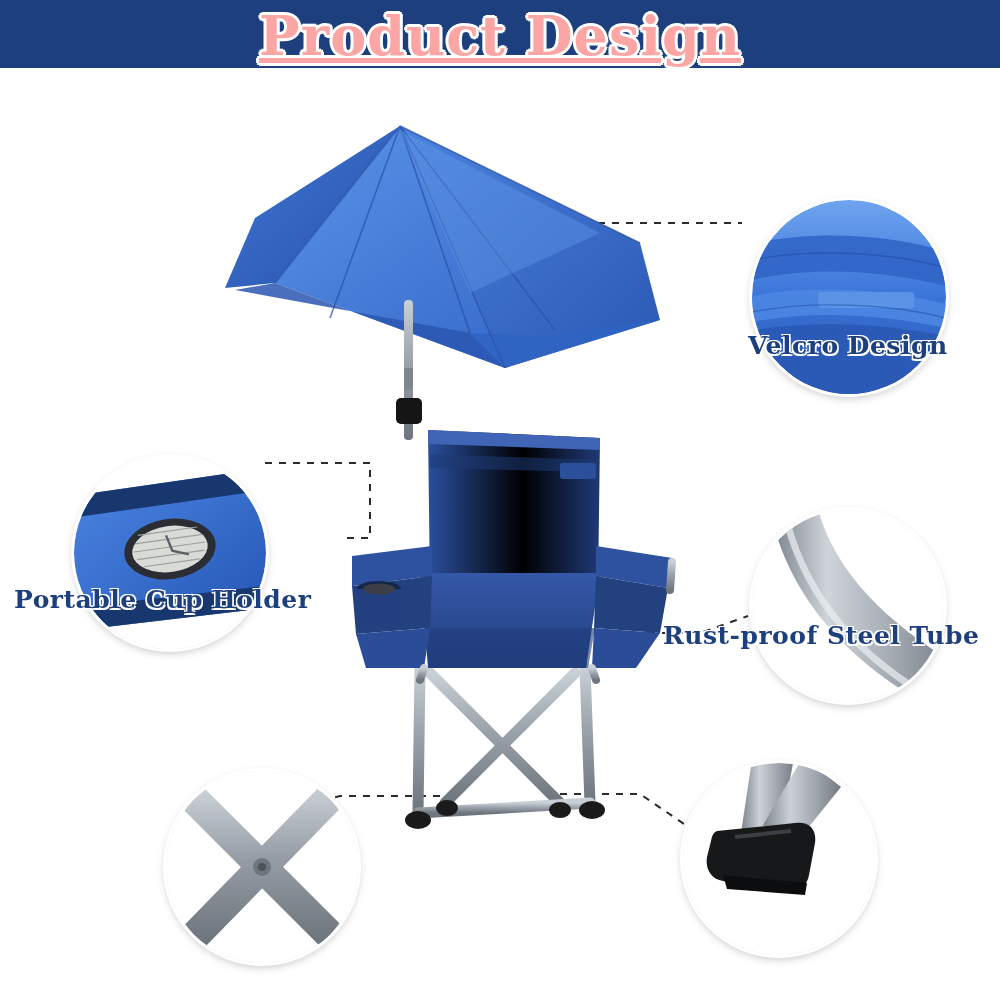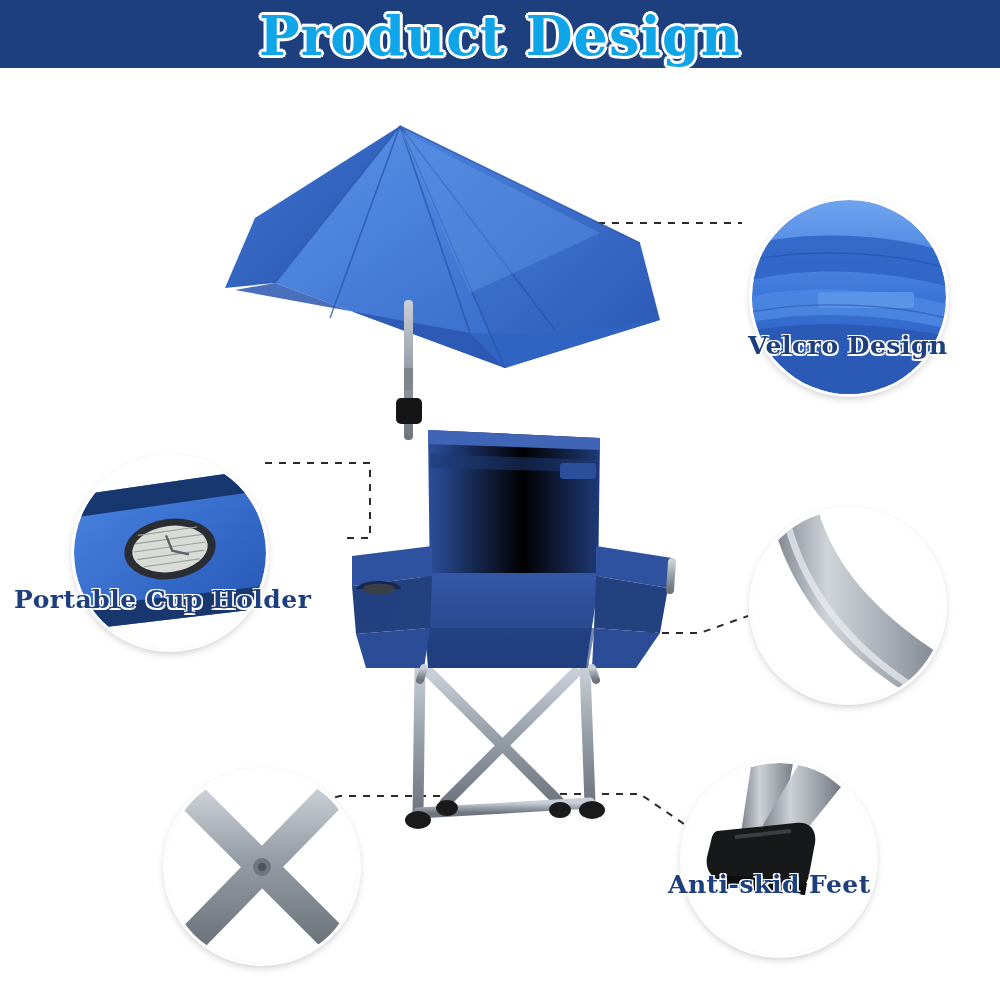--- a/index.html
+++ b/index.html
@@ -10,31 +10,32 @@
     overflow:hidden;
     position:relative;
   }
   
   #header{
     position:absolute;left:0;top:0;width:1000px;height:72px;
     background:#1d3f7d;
     display:flex;align-items:center;justify-content:center;
   }
   #header-title{
-    color:#0ea5e9;
+    color:#fca5a5;
     font-family:"DejaVu Serif", serif;
     font-weight:bold;
     font-size:54px;
     letter-spacing:1px;
     text-shadow:
       -2px -2px 0 #ffffff, 2px -2px 0 #ffffff,
       -2px  2px 0 #ffffff, 2px  2px 0 #ffffff,
       -3px 0 0 #ffffff, 3px 0 0 #ffffff,
       0 -3px 0 #ffffff, 0 3px 0 #ffffff;
     white-space:nowrap;
+    text-decoration:underline;
   }
   
   #stage{position:absolute;left:0;top:68px;width:1000px;height:928px;background:#ffffff;}
   svg.layer{position:absolute;left:0;top:0;width:1000px;height:928px;}
   
   .callout-label{
     position:absolute;
     color:#1d3f7d;
     font-family:"DejaVu Serif", serif;
     font-weight:bold;
@@ -257,20 +258,21 @@
           <stop offset="100%" stop-color="#6d747d"></stop>
         </linearGradient>
       </defs>
       <g clip-path="url(#cpS)">
         <rect width="192" height="192" fill="#ffffff"></rect>
         <path d="M16,-10 C30,70 78,140 176,196 L214,160 C120,106 74,48 62,-18 Z" fill="url(#sG)"></path>
         <path d="M30,-10 C44,66 86,132 172,184" stroke="#e8ebee" stroke-width="7" fill="none" opacity=".75"></path>
       </g>
     </svg>
   </div>
+  <div class="callout-label" id="label-steel">Rust-proof Steel Tube</div>
 
   <div class="bubble" id="bubble-frame">
     <svg width="192" height="192" viewBox="0 0 192 192">
       <defs>
         <clipPath id="cpX">
             <circle cx="96" cy="96" r="96"></circle>
           </clipPath>
         <linearGradient id="xG" x1="0" y1="0" x2="0" y2="1">
           <stop offset="0%" stop-color="#cdd2d8"></stop>
           <stop offset="45%" stop-color="#959ca5"></stop>
@@ -304,15 +306,14 @@
       <g clip-path="url(#cpF)">
         <rect width="192" height="192" fill="#ffffff"></rect>
         <path d="M70,-10 L112,-10 L96,74 L58,70 Z" fill="url(#fG)"></path>
         <path d="M120,-6 L158,24 L108,86 L80,62 Z" fill="url(#fG)"></path>
         <path d="M34,68 L112,60 C126,58 134,66 132,80 L126,112 C124,124 114,130 102,128 L40,118 C28,116 22,106 24,94 L28,78 C29,72 31,69 34,68 Z" fill="#17181a"></path>
         <path d="M40,112 L124,120 L122,132 L44,126 Z" fill="#0c0d0f"></path>
         <path d="M52,74 L108,68" stroke="#3b3e43" stroke-width="4" fill="none"></path>
       </g>
     </svg>
   </div>
-  <div class="callout-label" id="label-feet">Anti-skid Feet</div>
 
 </div>
 
 </body></html>

